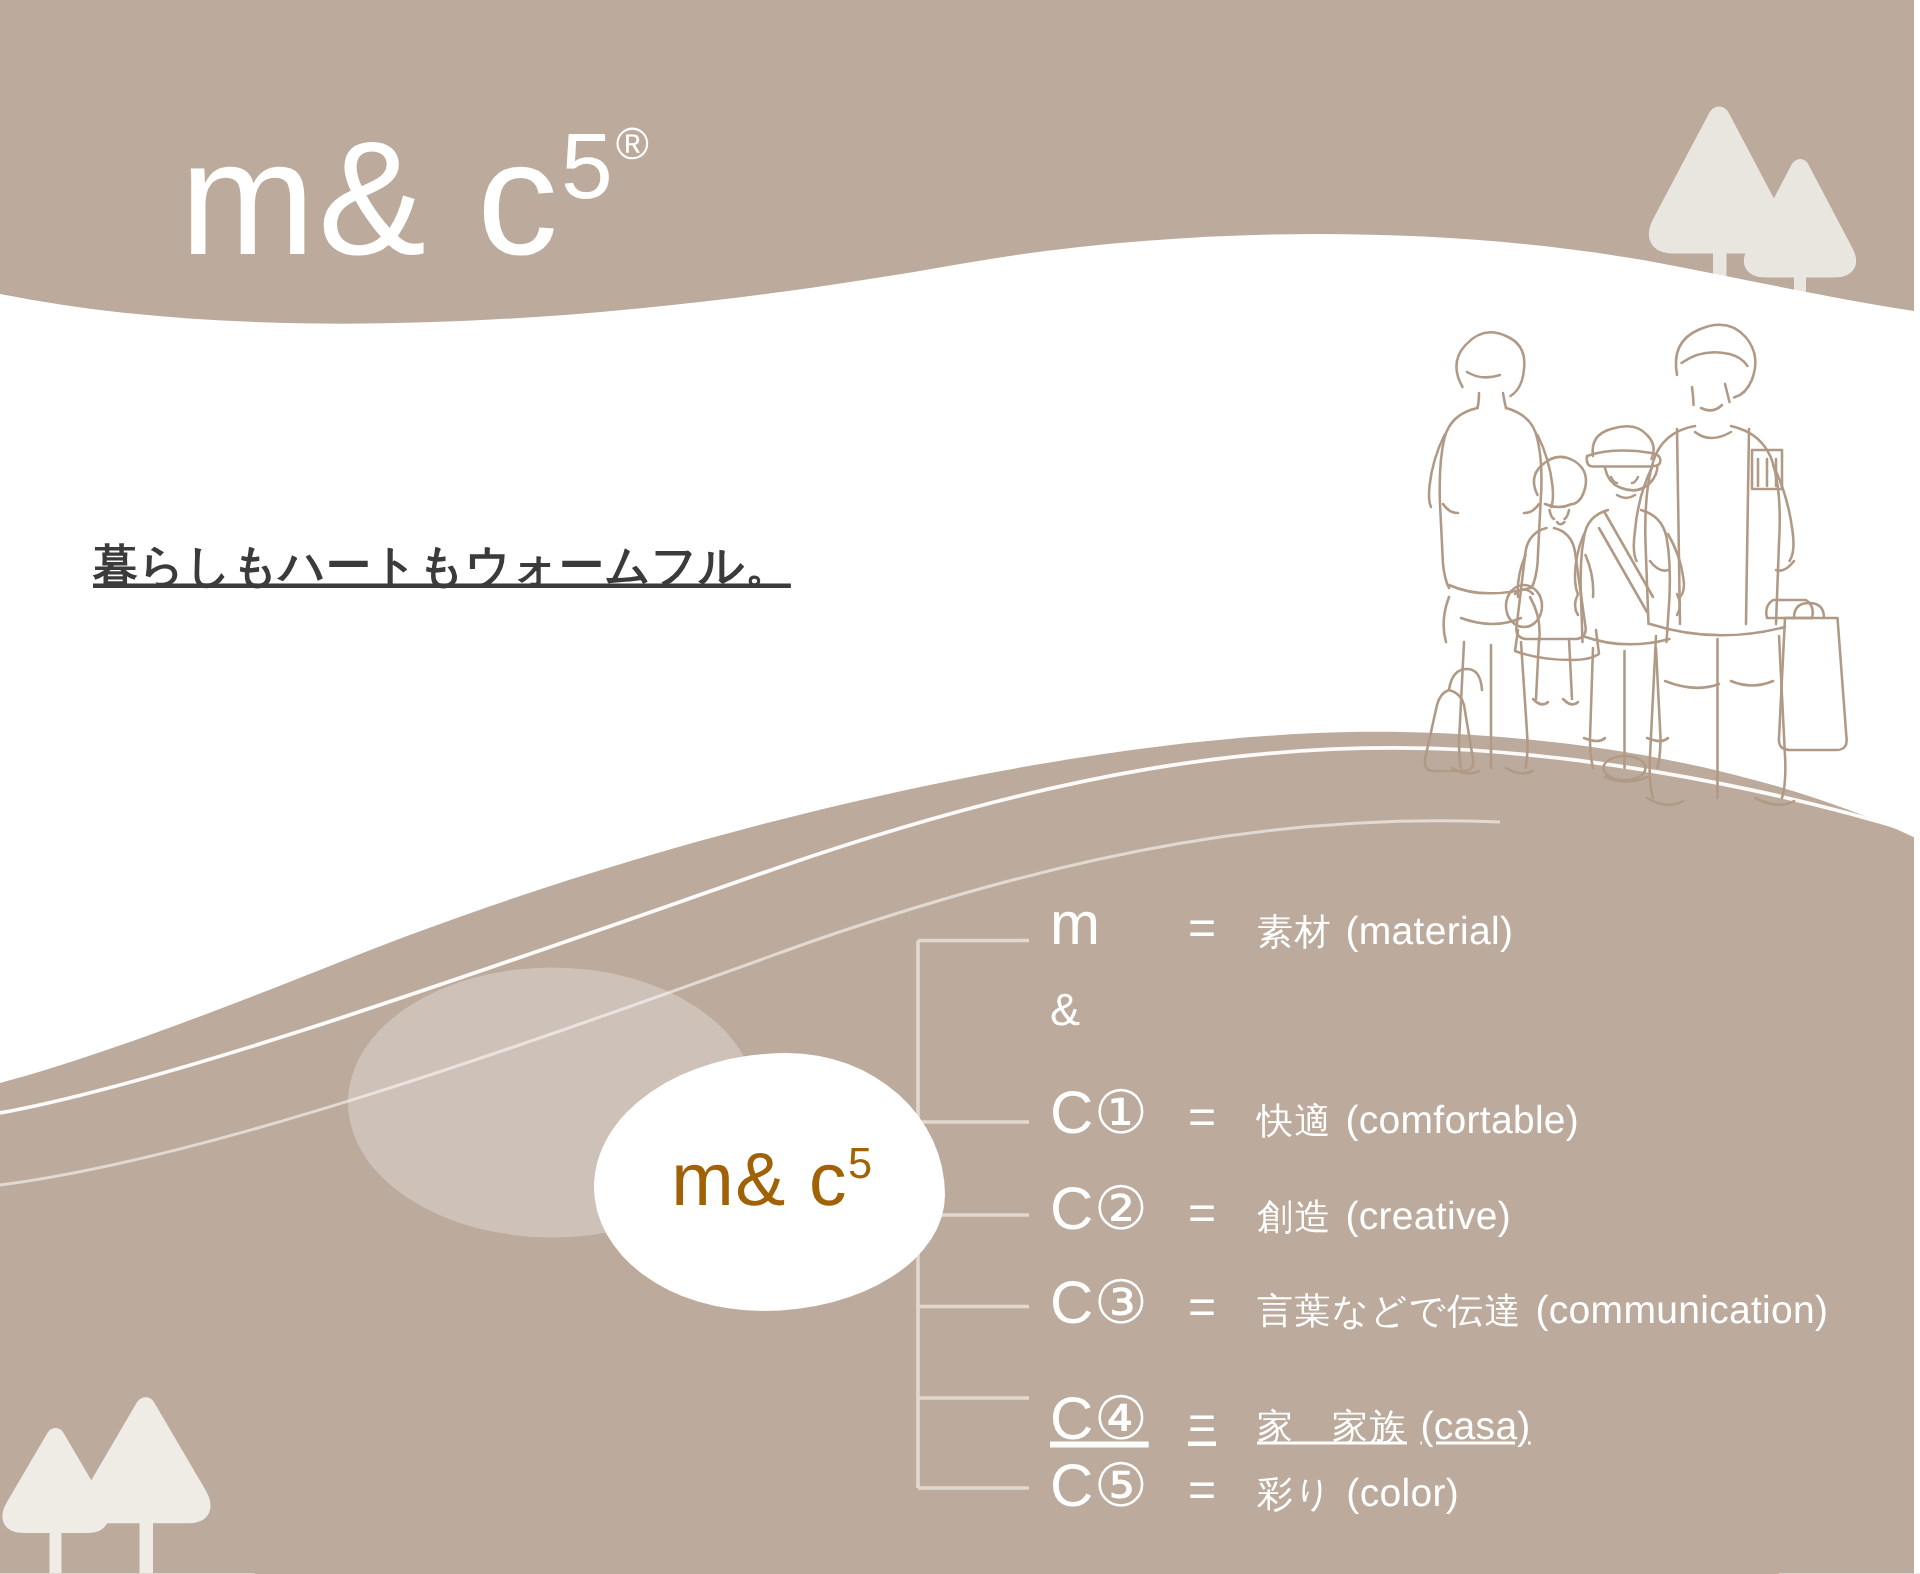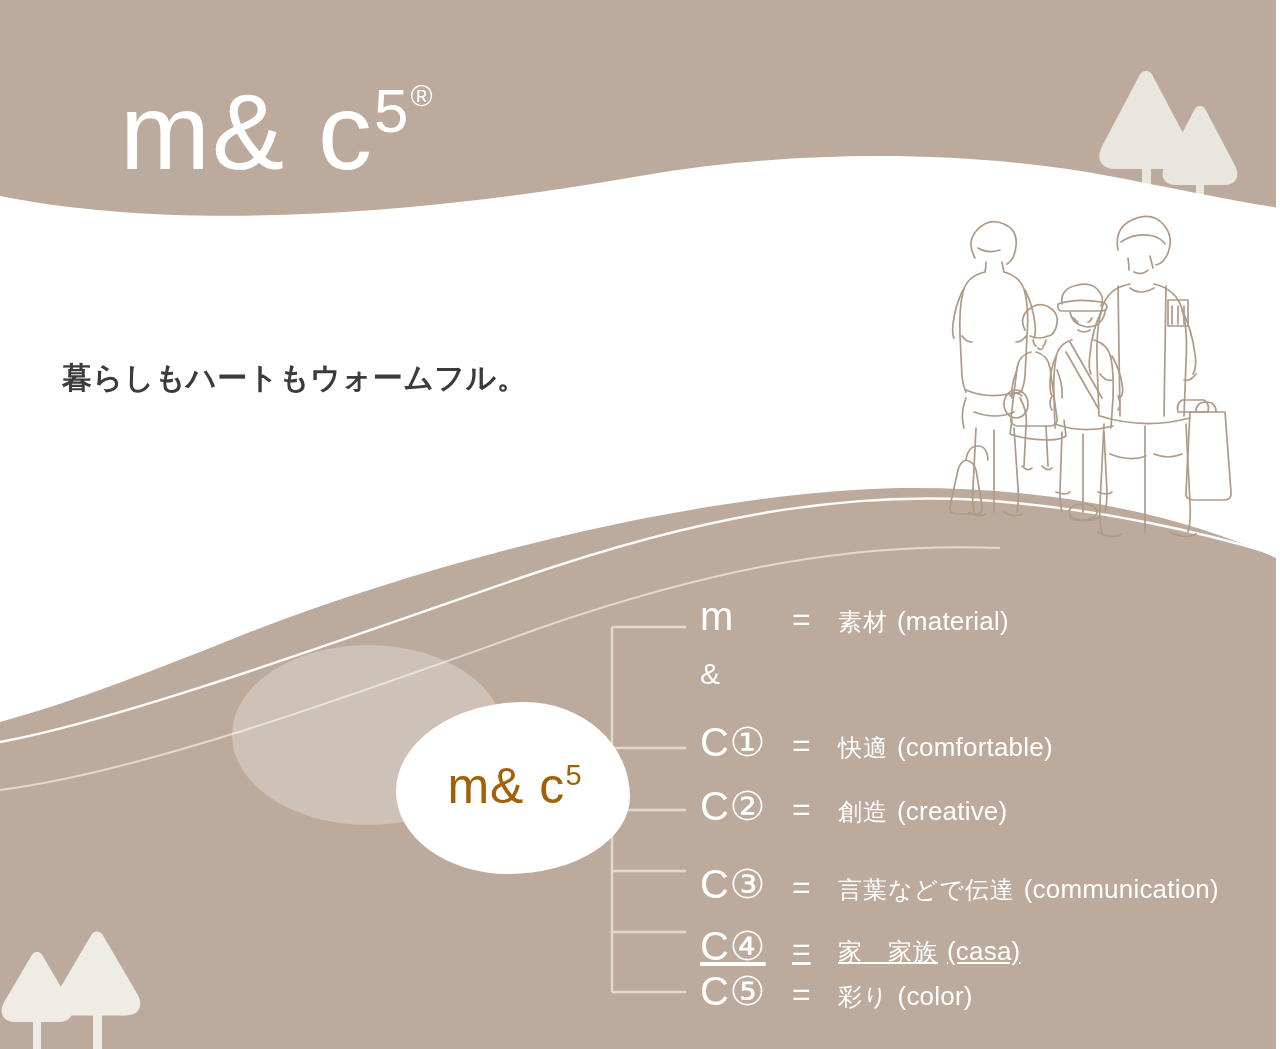--- a/index.html
+++ b/index.html
@@ -55,20 +55,21 @@
   .tagline {
     position: absolute;
     left: 62px;
     top: 352px;
     color: #3b3b3b;
     font-size: 30px;
     line-height: 1.72;
     font-weight: 700;
     letter-spacing: 0.5px;
     white-space: nowrap;
+    text-decoration: underline;
   }
   .tagline div { margin: 0; }
 
   
   .blob-badge {
     position: absolute;
     left: 396px;
     top: 702px;
     width: 234px;
     height: 172px;
@@ -138,21 +139,21 @@
   }
   .legend-row.amp .legend-key {
     font-size: 30px;
   }
 
   
   .r0 { top: 0px; }
   .r1 { top: 63px; }
   .r2 { top: 126px; }
   .r3 { top: 190px; }
-  .r4 { top: 268px; }
+  .r4 { top: 253px; }
   .r5 { top: 330px; text-decoration: underline; }
   .r6 { top: 375px; }
 </style>
 </head>
 <body>
 
 <div id="stage">
 
   <svg id="bg-svg" viewBox="0 0 1280 1049" preserveAspectRatio="none">
 

